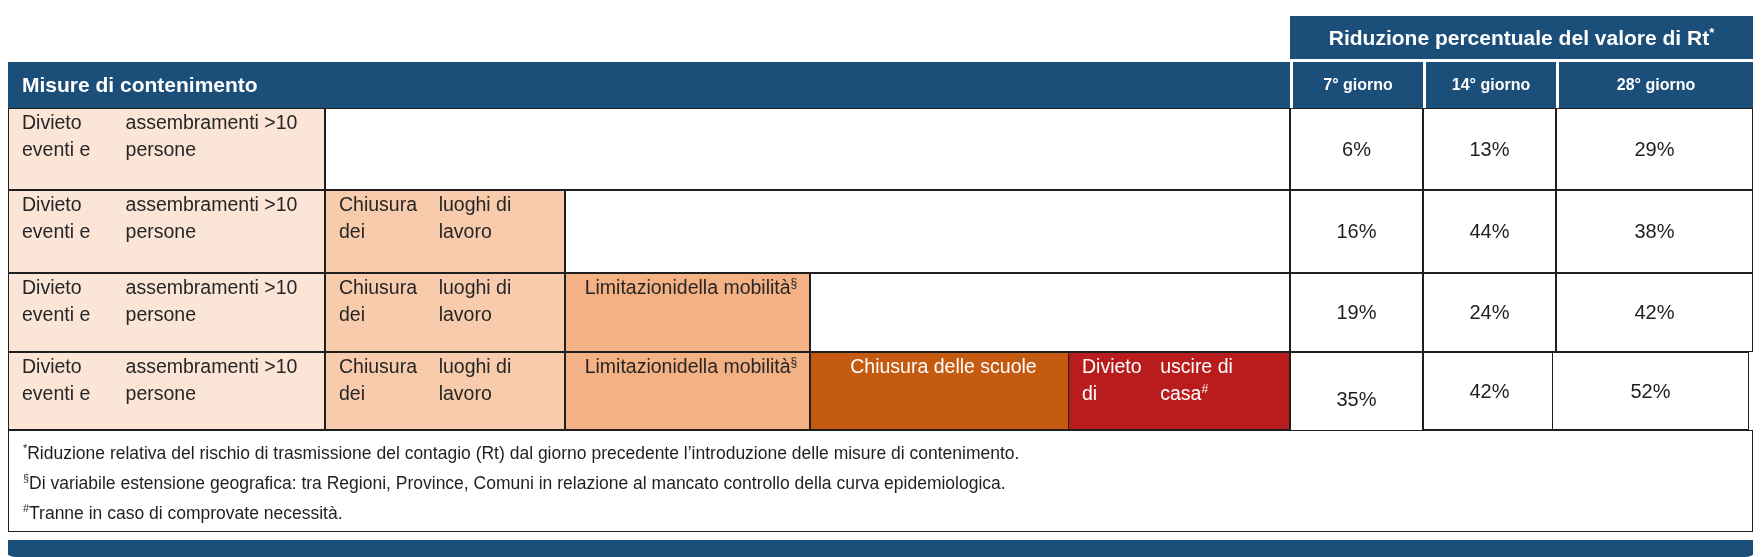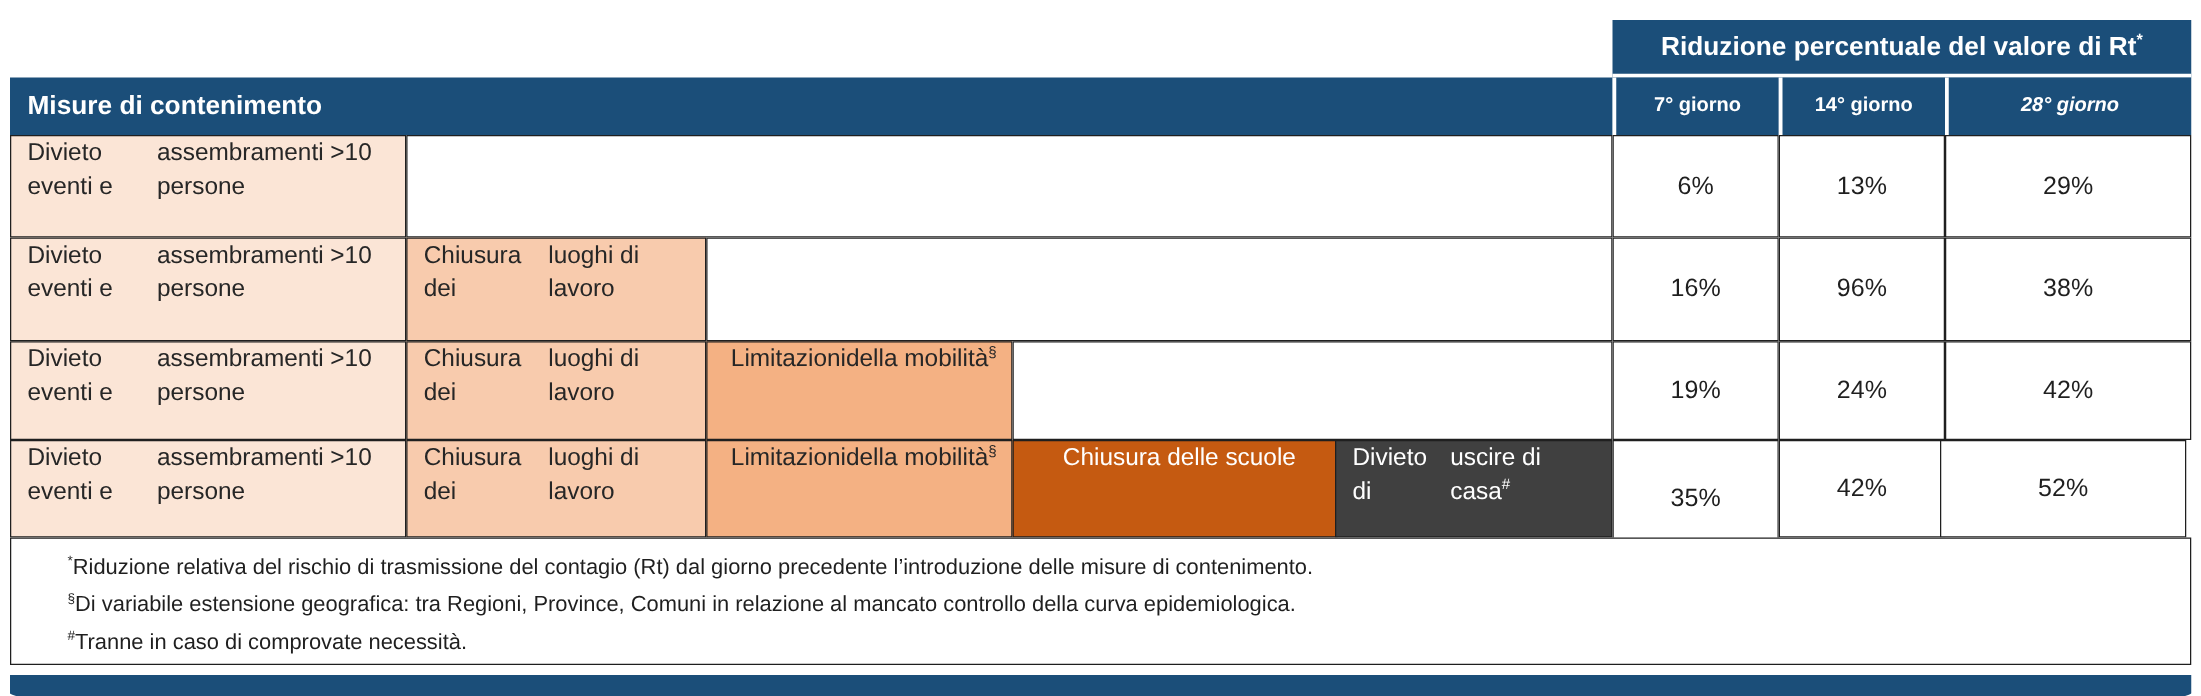--- a/index.html
+++ b/index.html
@@ -31,42 +31,42 @@
   .bluebox.center{justify-content:center;}
   .daycell{font-size:16px;border-left:3px solid #ffffff;}
   .title-box{font-size:21px;border-bottom:3px solid #ffffff;}
   .measures-header{font-size:21px;padding-left:14px;}
   sup{font-size:0.62em;line-height:0;}
   .footbox{
     position:absolute;box-sizing:border-box;
     border:1px solid #1f1f1f;background:#ffffff;
     padding:7px 14px;font-size:17.5px;line-height:30px;color:#1f1f1f;
   }
-  .footline{white-space:nowrap;margin-left:31px;}
+  .footline{white-space:nowrap;}
   .bottom-bar{position:absolute;}
 </style>
 </head>
 <body>
 
 <div class="canvas">
 
   <div class="bluebox center title-box" style="left: 1290px; top: 16px; width: 463px; height: 46px; background-color: rgb(27, 78, 121);">
     <span><span>Riduzione percentuale del valore di Rt</span><sup>*</sup></span>
   </div>
 
   <div class="bluebox measures-header" style="left: 8px; top: 62px; width: 1282px; height: 46px; background-color: rgb(27, 78, 121);">
     <span>Misure di contenimento</span>
   </div>
   <div class="bluebox center daycell" style="left: 1290px; top: 62px; width: 133px; height: 46px; background-color: rgb(27, 78, 121);">
     <span>7° giorno</span>
   </div>
   <div class="bluebox center daycell" style="left: 1423px; top: 62px; width: 133px; height: 46px; background-color: rgb(27, 78, 121);">
     <span>14° giorno</span>
   </div>
-  <div class="bluebox center daycell" style="left: 1556px; top: 62px; width: 197px; height: 46px; background-color: rgb(27, 78, 121); font-style: italic;">
+  <div class="bluebox center daycell" style="left: 1556px; top: 62px; width: 197px; height: 46px; background-color: rgb(27, 78, 121);">
     <span>28° giorno</span>
   </div>
 
   <div class="cell" style="left: 8px; top: 108px; width: 317px; height: 82px; background-color: rgb(251, 229, 214);">
     <span>Divieto eventi e</span>
     <span>assembramenti &gt;10 persone</span>
   </div>
   <div class="cell" style="left:325px;top:108px;width:965px;height:82px;"></div>
   <div class="val" style="left:1290px;top:108px;width:133px;height:82px;">6%</div>
   <div class="val" style="left:1423px;top:108px;width:133px;height:82px;">13%</div>
@@ -75,21 +75,21 @@
   <div class="cell" style="left: 8px; top: 190px; width: 317px; height: 83px; background-color: rgb(251, 229, 214);">
     <span>Divieto eventi e</span>
     <span>assembramenti &gt;10 persone</span>
   </div>
   <div class="cell" style="left: 325px; top: 190px; width: 240px; height: 83px; background-color: rgb(248, 203, 173);">
     <span>Chiusura dei</span>
     <span>luoghi di lavoro</span>
   </div>
   <div class="cell" style="left:565px;top:190px;width:725px;height:83px;"></div>
   <div class="val" style="left:1290px;top:190px;width:133px;height:83px;">16%</div>
-  <div class="val" style="left:1423px;top:190px;width:133px;height:83px;">96%</div>
+  <div class="val" style="left:1423px;top:190px;width:133px;height:83px;">44%</div>
   <div class="val" style="left:1556px;top:190px;width:197px;height:83px;">38%</div>
 
   <div class="cell" style="left: 8px; top: 273px; width: 317px; height: 79px; background-color: rgb(251, 229, 214);">
     <span>Divieto eventi e</span>
     <span>assembramenti &gt;10 persone</span>
   </div>
   <div class="cell" style="left: 325px; top: 273px; width: 240px; height: 79px; background-color: rgb(248, 203, 173);">
     <span>Chiusura dei</span>
     <span>luoghi di lavoro</span>
   </div>
@@ -110,21 +110,21 @@
     <span>Chiusura dei</span>
     <span>luoghi di lavoro</span>
   </div>
   <div class="cell" style="left: 565px; top: 352px; width: 245px; height: 78px; background-color: rgb(244, 177, 131);">
     <span>Limitazioni</span>
     <span><span>della mobilità</span><sup>§</sup></span>
   </div>
   <div class="cell white-text" style="left: 810px; top: 352px; width: 260px; height: 78px; background-color: rgb(197, 90, 17);">
     <span>Chiusura delle scuole</span>
   </div>
-  <div class="cell white-text" style="left: 1068px; top: 352px; width: 222px; height: 78px; background-color: #404040;">
+  <div class="cell white-text" style="left: 1068px; top: 352px; width: 222px; height: 78px; background-color: #b91c1c;">
     <span>Divieto di</span>
     <span><span>uscire di casa</span><sup>#</sup></span>
   </div>
   <div class="val" style="left:1290px;top:352px;width:133px;height:94px;">35%</div>
   <div class="val" style="left:1423px;top:352px;width:133px;height:78px;">42%</div>
   <div class="val" style="left:1552px;top:352px;width:197px;height:78px;">52%</div>
 
   <div class="footbox" style="left:8px;top:430px;width:1745px;height:102px;">
     <div class="footline"><sup>*</sup><span>Riduzione relativa del rischio di trasmissione del contagio (Rt) dal giorno precedente l’introduzione delle misure di contenimento.</span></div>
     <div class="footline"><sup>§</sup><span>Di variabile estensione geografica: tra Regioni, Province, Comuni in relazione al mancato controllo della curva epidemiologica.</span></div>

